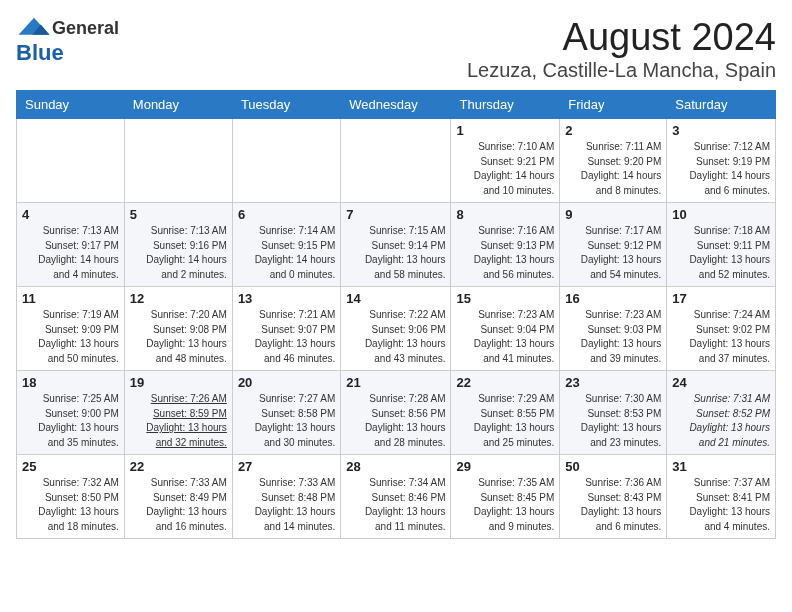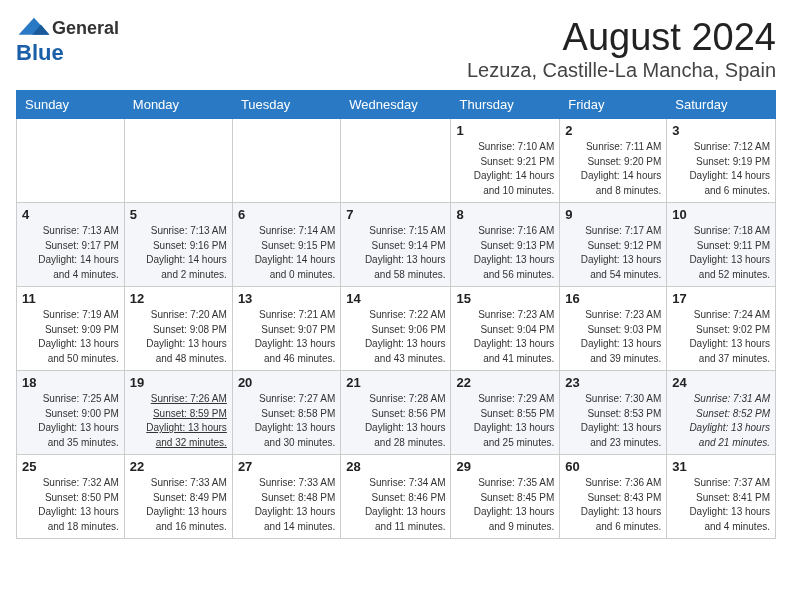--- a/index.html
+++ b/index.html
@@ -342,21 +342,21 @@
 and 11 minutes.</div>
         </td>
         <td>
           <div class="day-number">29</div>
           <div class="day-info" style="white-space: pre-line;">Sunrise: 7:35 AM
 Sunset: 8:45 PM
 Daylight: 13 hours
 and 9 minutes.</div>
         </td>
         <td>
-          <div class="day-number">60</div>
+          <div class="day-number">50</div>
           <div class="day-info" style="white-space: pre-line;">Sunrise: 7:36 AM
 Sunset: 8:43 PM
 Daylight: 13 hours
 and 6 minutes.</div>
         </td>
         <td>
           <div class="day-number">31</div>
           <div class="day-info" style="white-space: pre-line;">Sunrise: 7:37 AM
 Sunset: 8:41 PM
 Daylight: 13 hours

